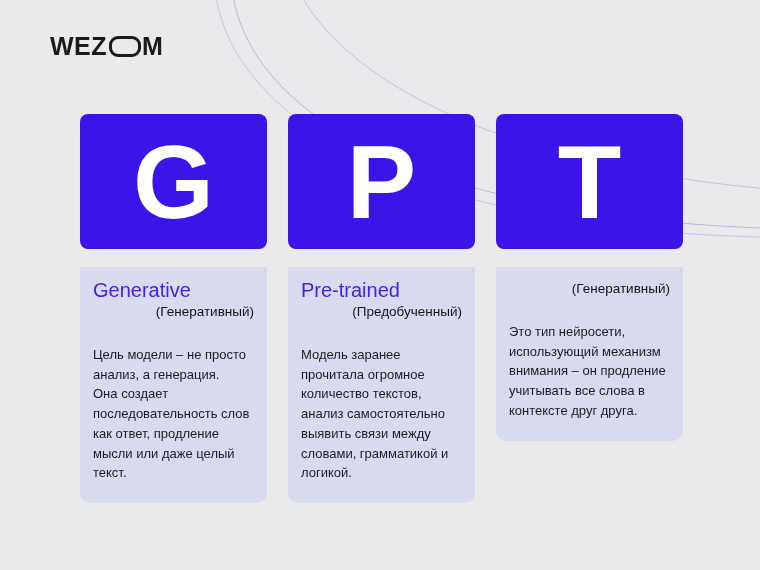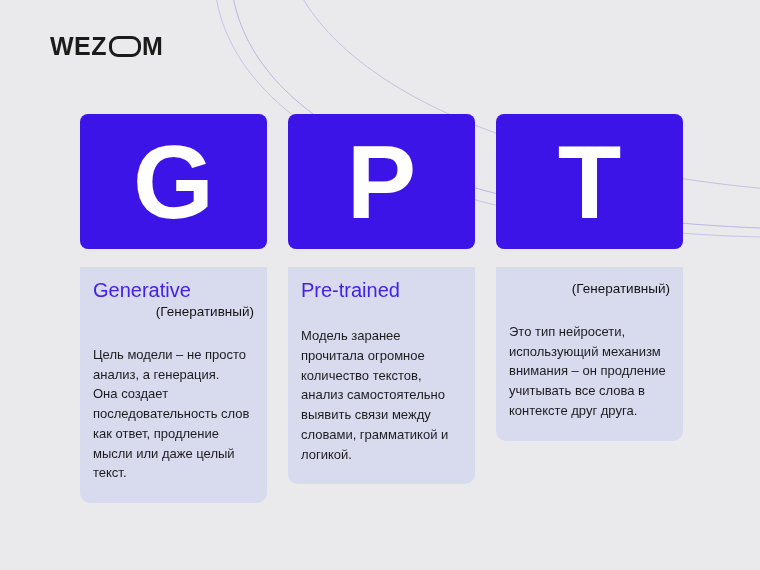--- a/index.html
+++ b/index.html
@@ -143,20 +143,21 @@
  Она создает последовательность слов как ответ, продление мысли или даже целый текст.</p>
     </div>
   </div>
 
   <div class="card">
     <div class="letter-block">
       <span class="letter-glyph">P</span>
     </div>
     <div class="card-body">
       <h2 class="card-title">Pre-trained</h2>
+      <p class="card-subtitle">(Предобученный)</p>
       <p class="card-text">Модель заранее прочитала огромное количество текстов, анализ самостоятельно выявить связи между словами, грамматикой и логикой.</p>
     </div>
   </div>
 
   <div class="card">
     <div class="letter-block">
       <span class="letter-glyph">T</span>
     </div>
     <div class="card-body">
       <p class="card-subtitle">(Генеративный)</p>

